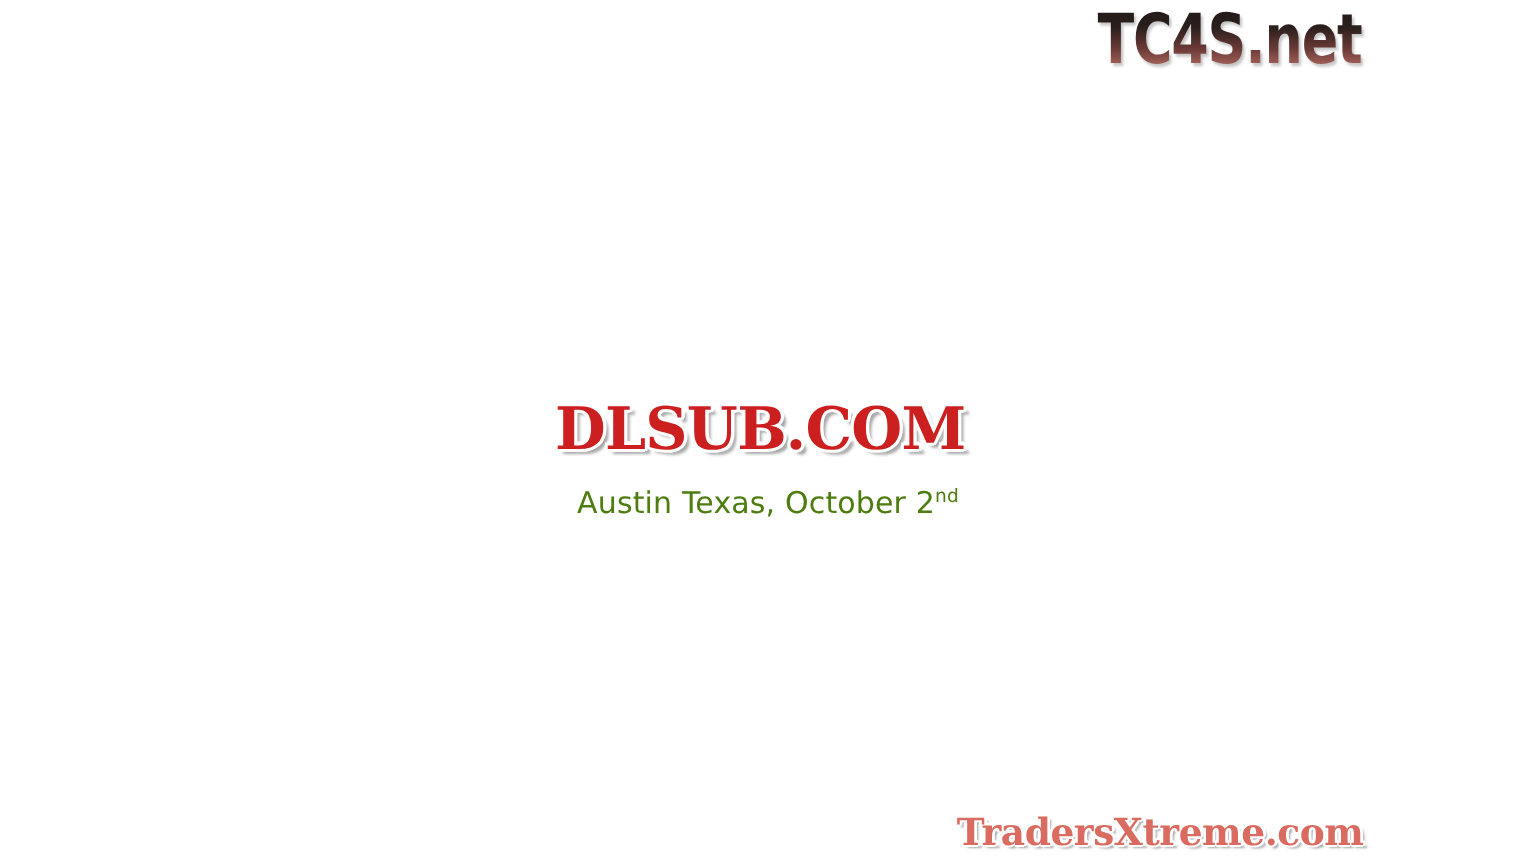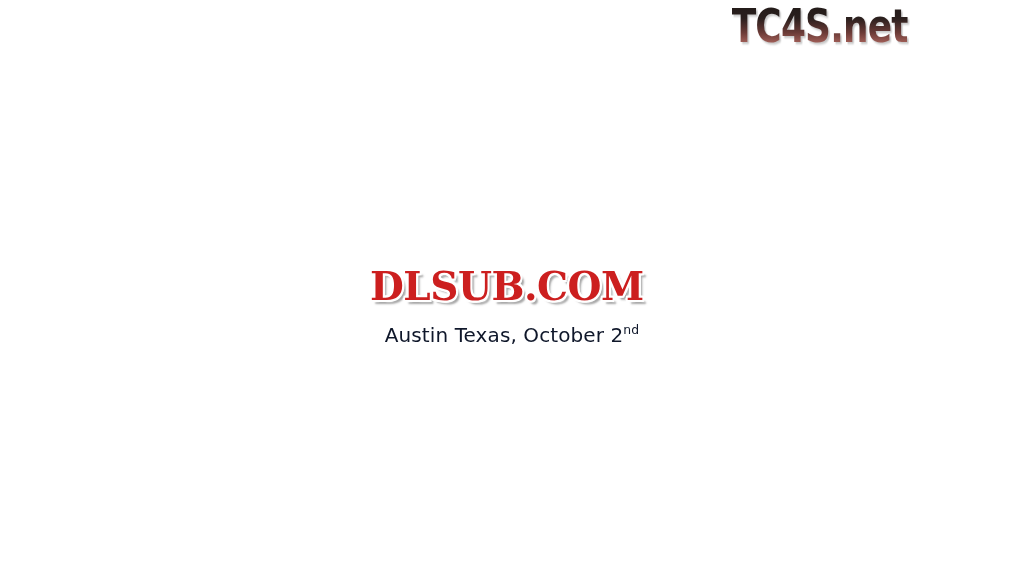--- a/index.html
+++ b/index.html
@@ -39,21 +39,21 @@
     display: block;
   }
 
   
   .subtitle {
     position: absolute;
     left: 0;
     top: 322px;
     width: 1024px;
     text-align: center;
-    color: #0f172a;
+    color: #4d7c0f;
     font-family: "DejaVu Sans", "Liberation Sans", sans-serif;
     font-weight: 400;
     font-size: 20px;
     line-height: 26px;
     letter-spacing: 0.1px;
   }
   .subtitle sup {
     font-size: 0.62em;
     vertical-align: super;
     line-height: 0;
@@ -144,14 +144,15 @@
 
   <div class="title-block">
   </div>
 
   <div class="wm-dlsub">DLSUB.COM</div>
 
   <div class="subtitle">
     <span>Austin Texas, October 2</span><sup>nd</sup>
   </div>
 
+  <div class="wm-traders">TradersXtreme.com</div>
 
 </div>
 
 </body></html>

